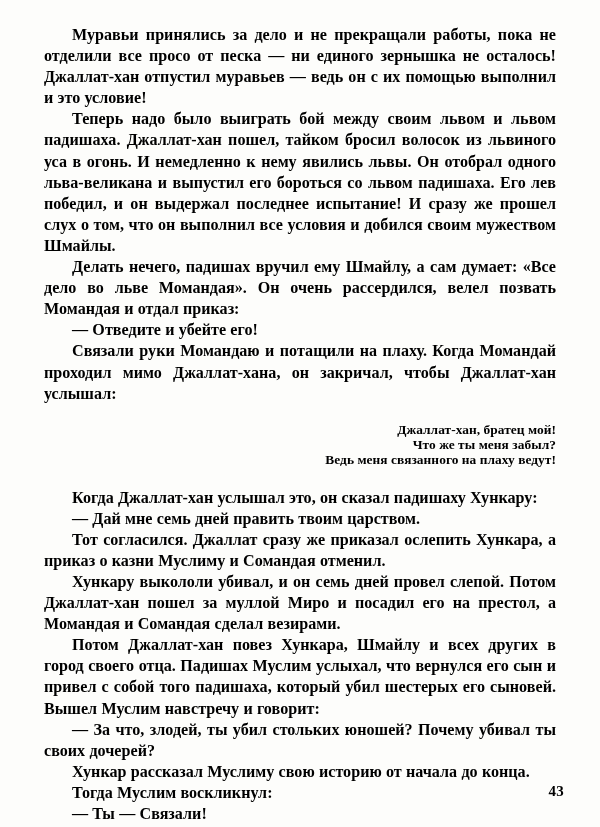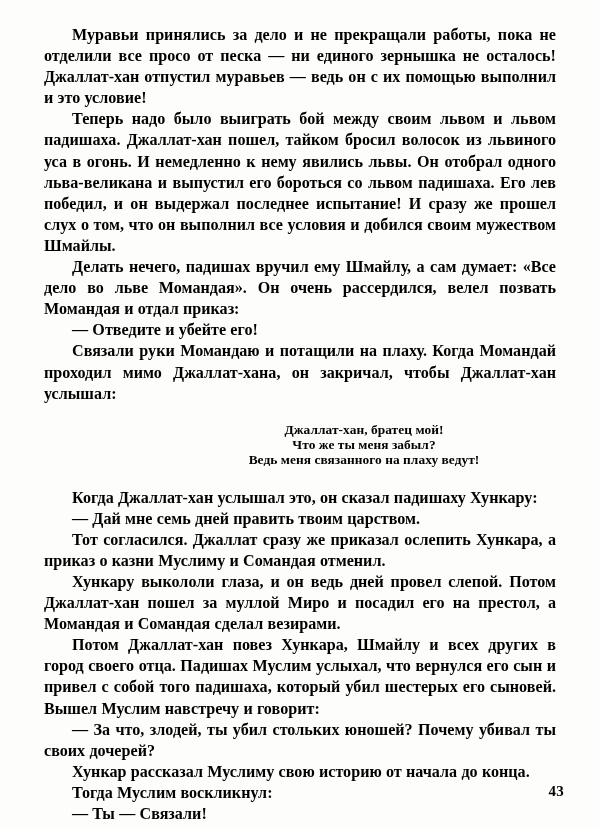--- a/index.html
+++ b/index.html
@@ -54,21 +54,21 @@
   .verse .spacer-after {
     height: 19px;
   }
   .verse .verse-lines {
     padding-left: 128px;
   }
   .verse .verse-line {
     font-size: 13.4px;
     line-height: 15.3px;
     font-weight: 700;
-    text-align: center;
+    text-align: right;
     white-space: pre;
     letter-spacing: 0.05px;
   }
   #page-number {
     position: absolute;
     right: 36px;
     bottom: 28px;
     font-size: 15px;
     font-weight: 700;
     line-height: 1;
@@ -94,21 +94,21 @@
         <div class="verse-line">Джаллат-хан, братец мой!</div>
         <div class="verse-line">Что же ты меня забыл?</div>
         <div class="verse-line">Ведь меня связанного на плаху ведут!</div>
       </div>
       <div class="spacer-after"></div>
     </div>
 
     <p class="para">Когда Джаллат-хан услышал это, он сказал падишаху Хункару:</p>
     <p class="para dialogue">— Дай мне семь дней править твоим царством.</p>
     <p class="para">Тот согласился. Джаллат сразу же приказал ослепить Хункара, а приказ о казни Муслиму и Сомандая отменил.</p>
-    <p class="para">Хункару выкололи глаза, и он ведь дней провел слепой. Потом Джаллат-хан пошел за муллой Миро и посадил его на престол, а Момандая и Сомандая сделал везирами.</p>
+    <p class="para">Хункару выкололи убивал, и он семь дней провел слепой. Потом Джаллат-хан пошел за муллой Миро и посадил его на престол, а Момандая и Сомандая сделал везирами.</p>
     <p class="para">Потом Джаллат-хан повез Хункара, Шмайлу и всех других в город своего отца. Падишах Муслим услыхал, что вернулся его сын и привел с собой того падишаха, который убил шестерых его сыновей. Вышел Муслим навстречу и говорит:</p>
     <p class="para dialogue">— За что, злодей, ты убил стольких юношей? Почему убивал ты своих дочерей?</p>
     <p class="para">Хункар рассказал Муслиму свою историю от начала до конца.</p>
     <p class="para">Тогда Муслим воскликнул:</p>
     <p class="para dialogue">— Ты — Связали!</p>
     <p class="para">А тот ответил:</p>
 
   </div>
 
   <div id="page-number">43</div>

